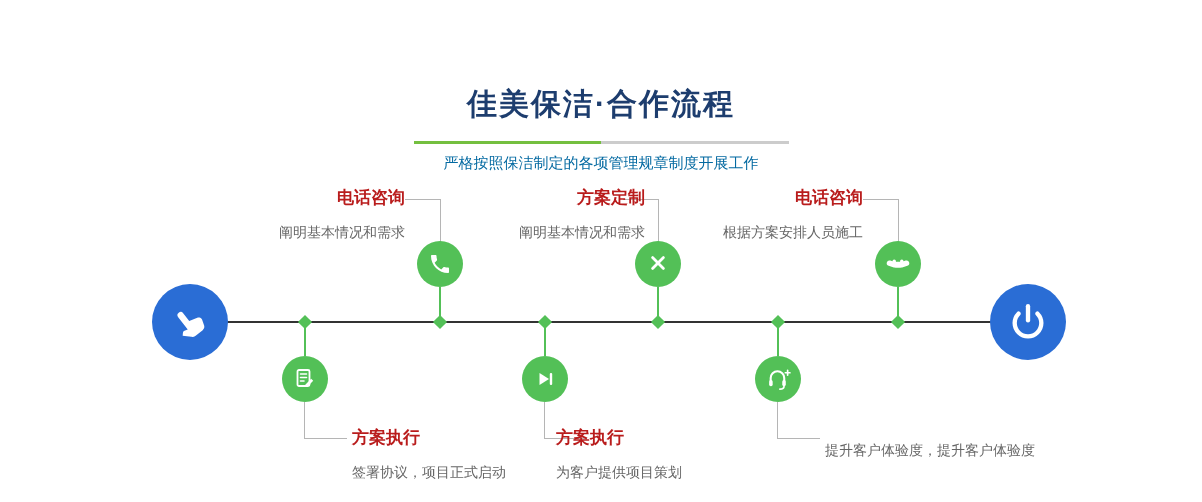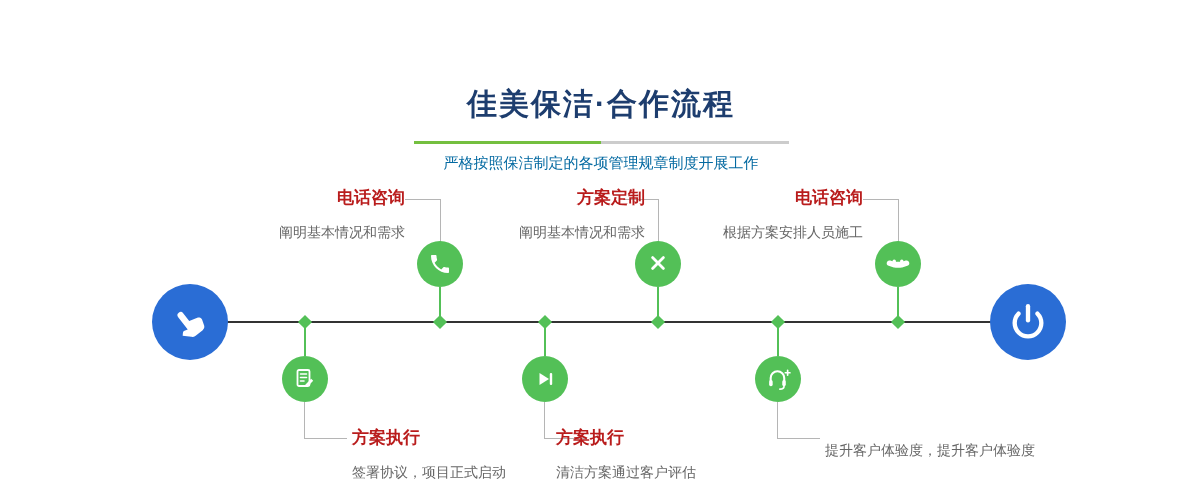--- a/index.html
+++ b/index.html
@@ -207,19 +207,19 @@
     <div class="step-title">电话咨询</div>
     <div class="step-desc">根据方案安排人员施工</div>
   </div>
 
   <div class="label label-bottom" style="left:352px">
     <div class="step-title">方案执行</div>
     <div class="step-desc">签署协议，项目正式启动</div>
   </div>
   <div class="label label-bottom" style="left:556px">
     <div class="step-title">方案执行</div>
-    <div class="step-desc">清洁方案通过客户评估</div>
+    <div class="step-desc">为客户提供项目策划</div>
   </div>
   <div class="label label-bottom" style="left:825px">
     <div class="step-desc">提升客户体验度，提升客户体验度</div>
   </div>
 
 </div>
 
 </body></html>

